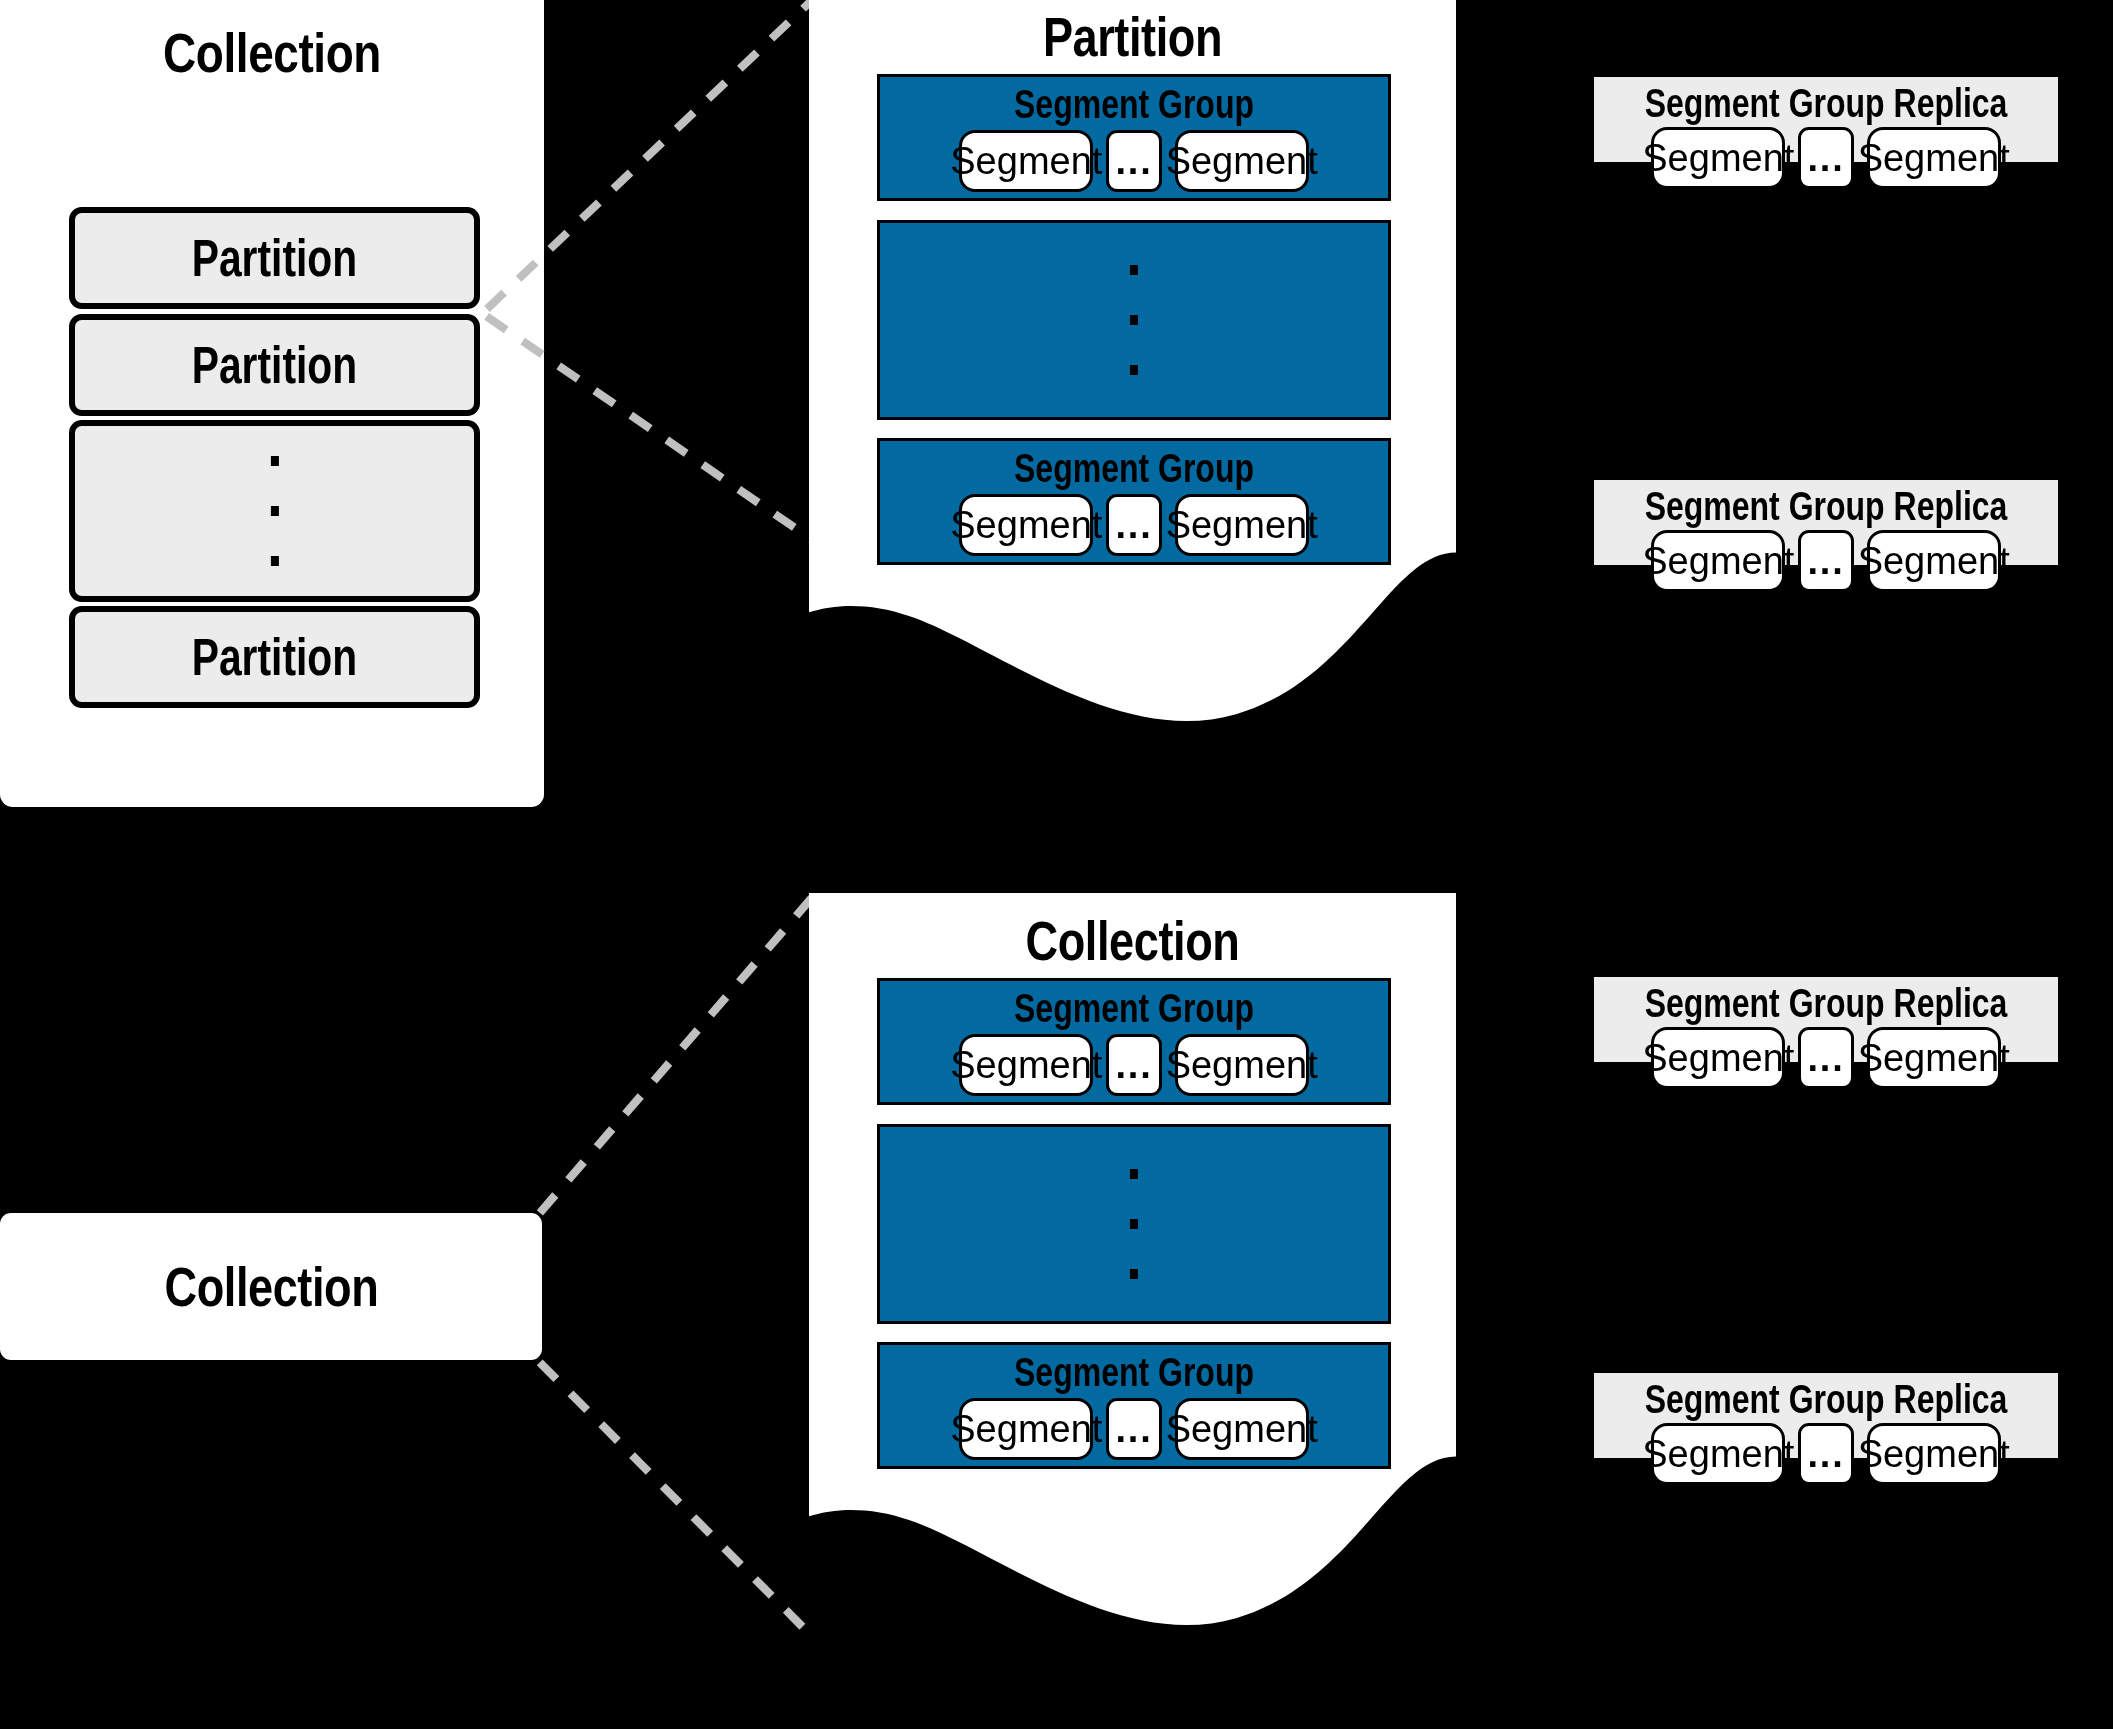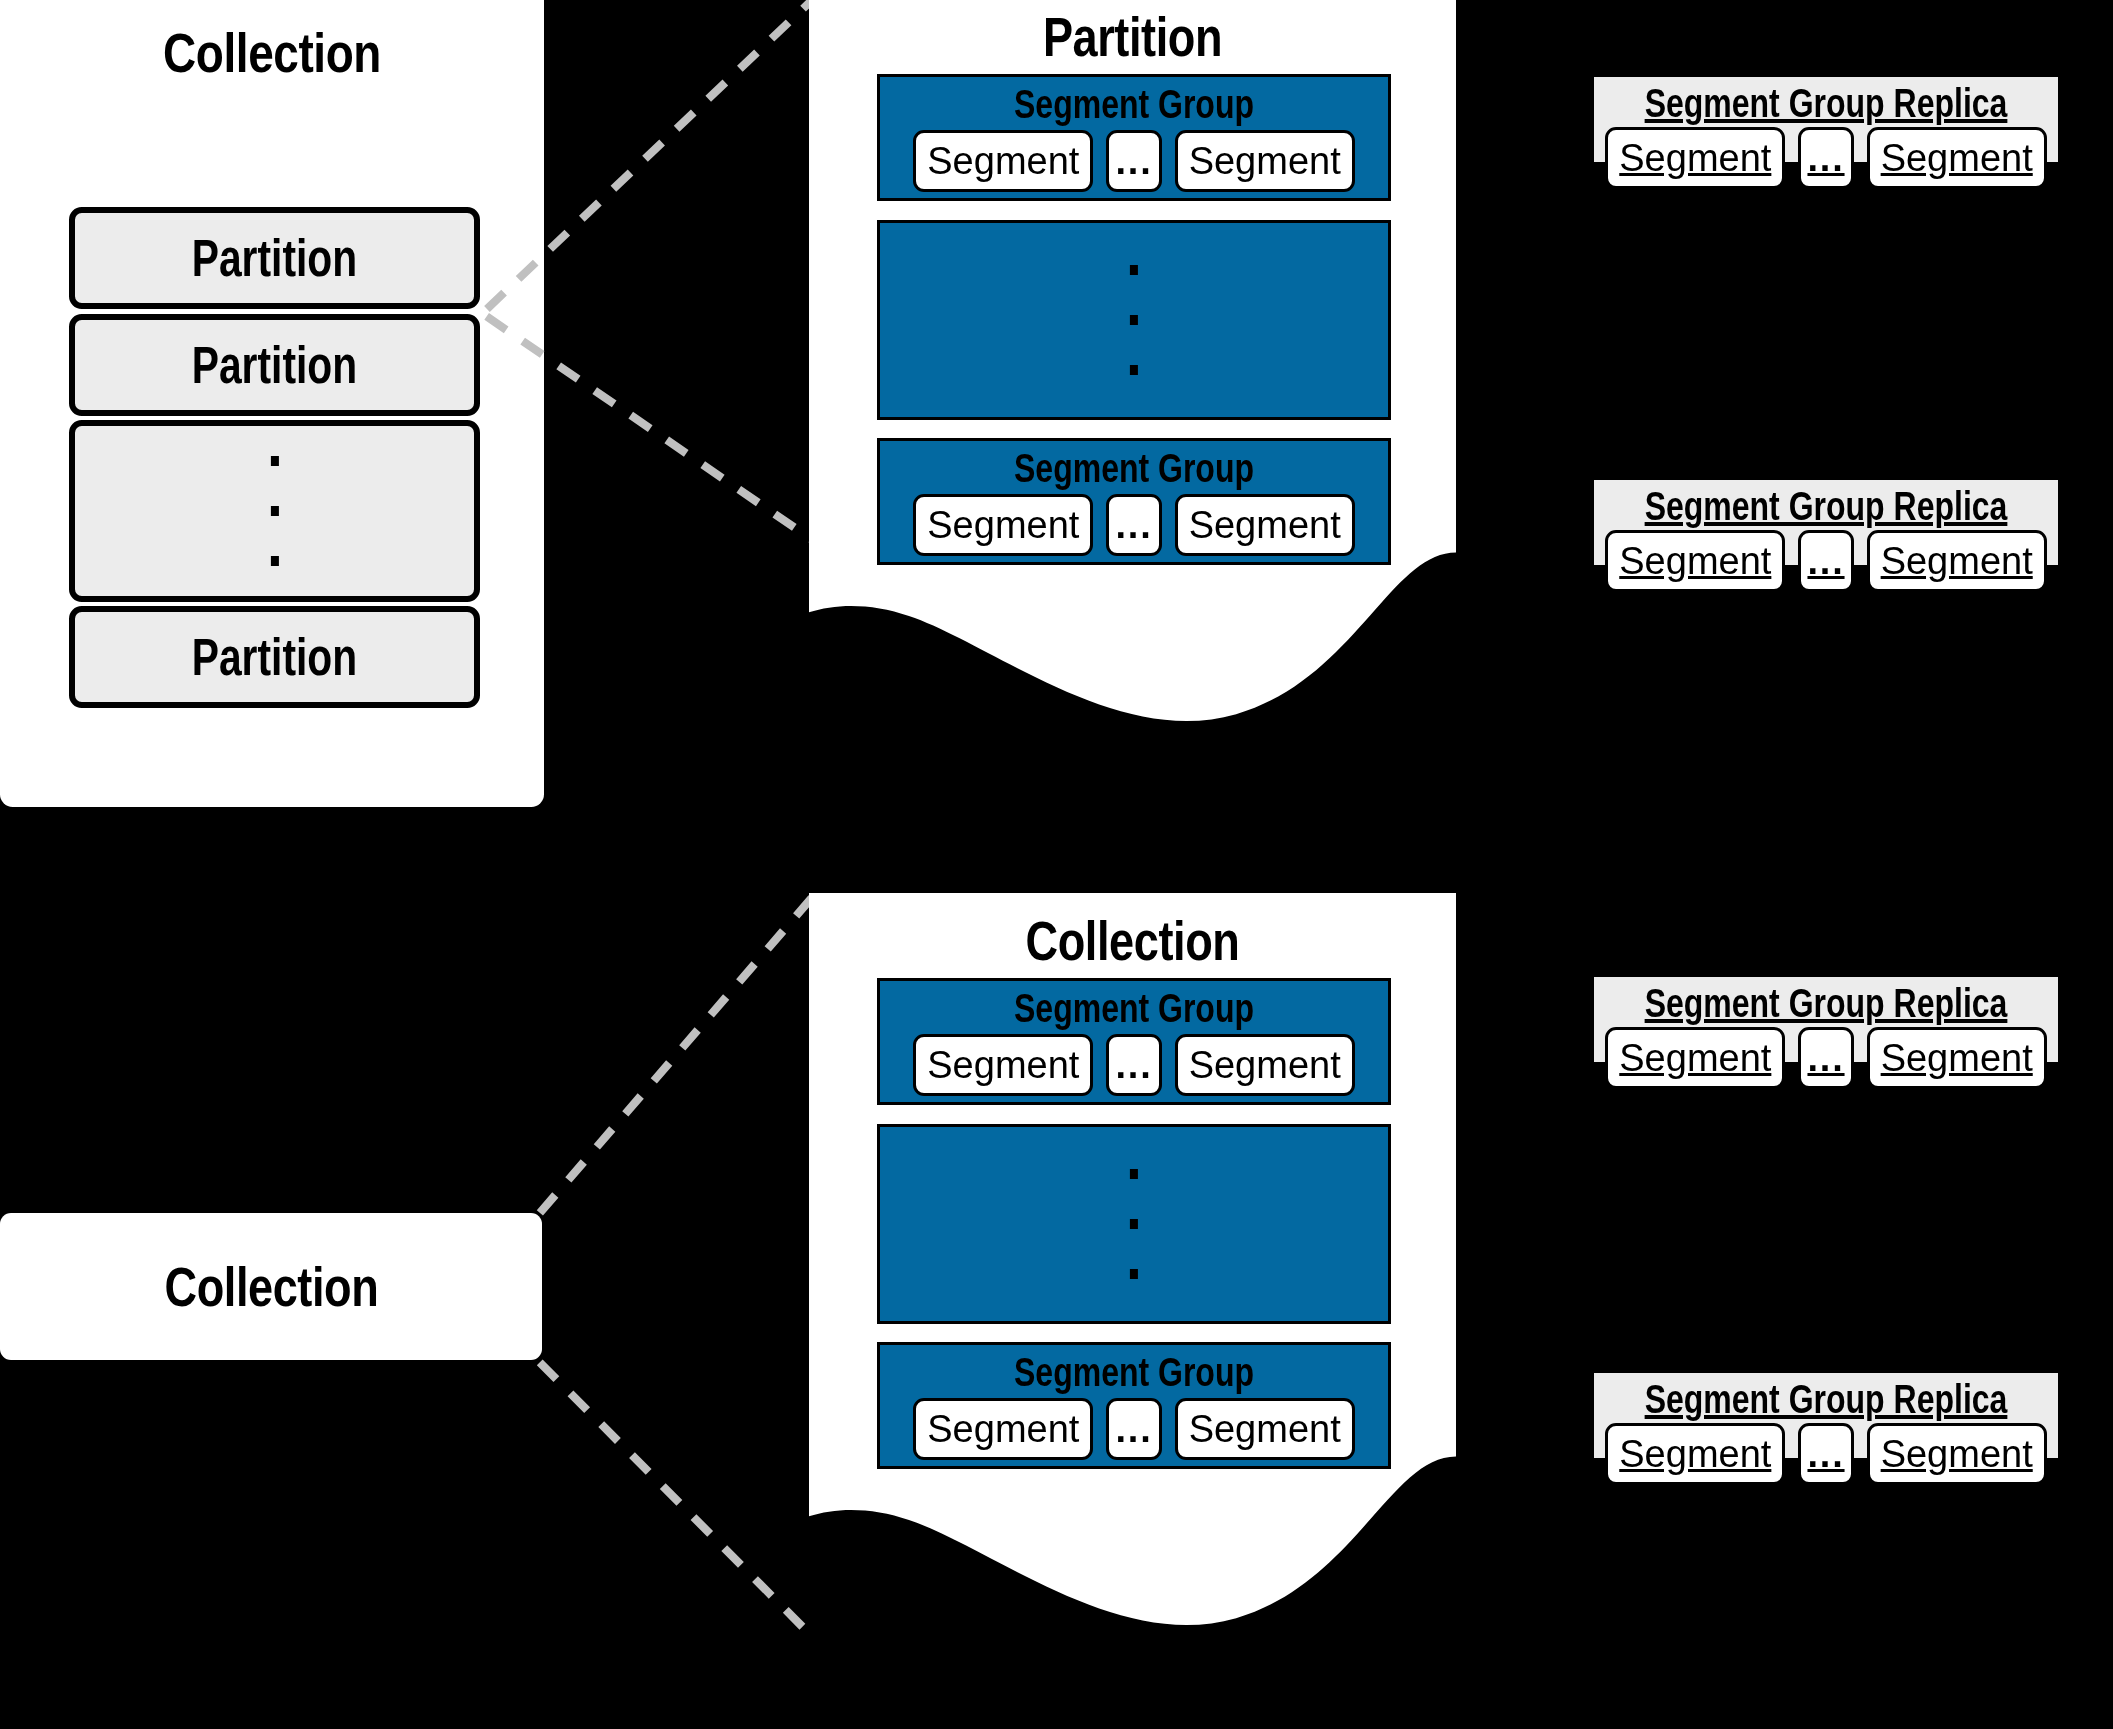--- a/index.html
+++ b/index.html
@@ -109,30 +109,29 @@
     height: 62px;
     display: flex;
     align-items: center;
     justify-content: center;
     font-family: "Liberation Sans", sans-serif;
     font-size: 38px;
     color: #000000;
     padding: 0 9px;
     white-space: nowrap;
   }
-  .seg-chip.wide { width: 180px; }
+  .seg-chip.wide { width: 134px; border-radius: 16px; }
   .seg-chip.dots { width: 56px; font-weight: bold; letter-spacing: 1.8px; }
 
   
   .replica-box {
     position: absolute;
     background: #ececec;
     box-sizing: border-box;
     padding: 3.6px 0 7.3px 0;
-    text-decoration: underline;
   }
   .replica-title {
     font-family: "Liberation Sans Narrow", "Liberation Sans", sans-serif;
     font-weight: bold;
     font-size: 40px;
     color: #000000;
     text-align: center;
     transform: scaleX(0.80);
     white-space: nowrap;
   }

